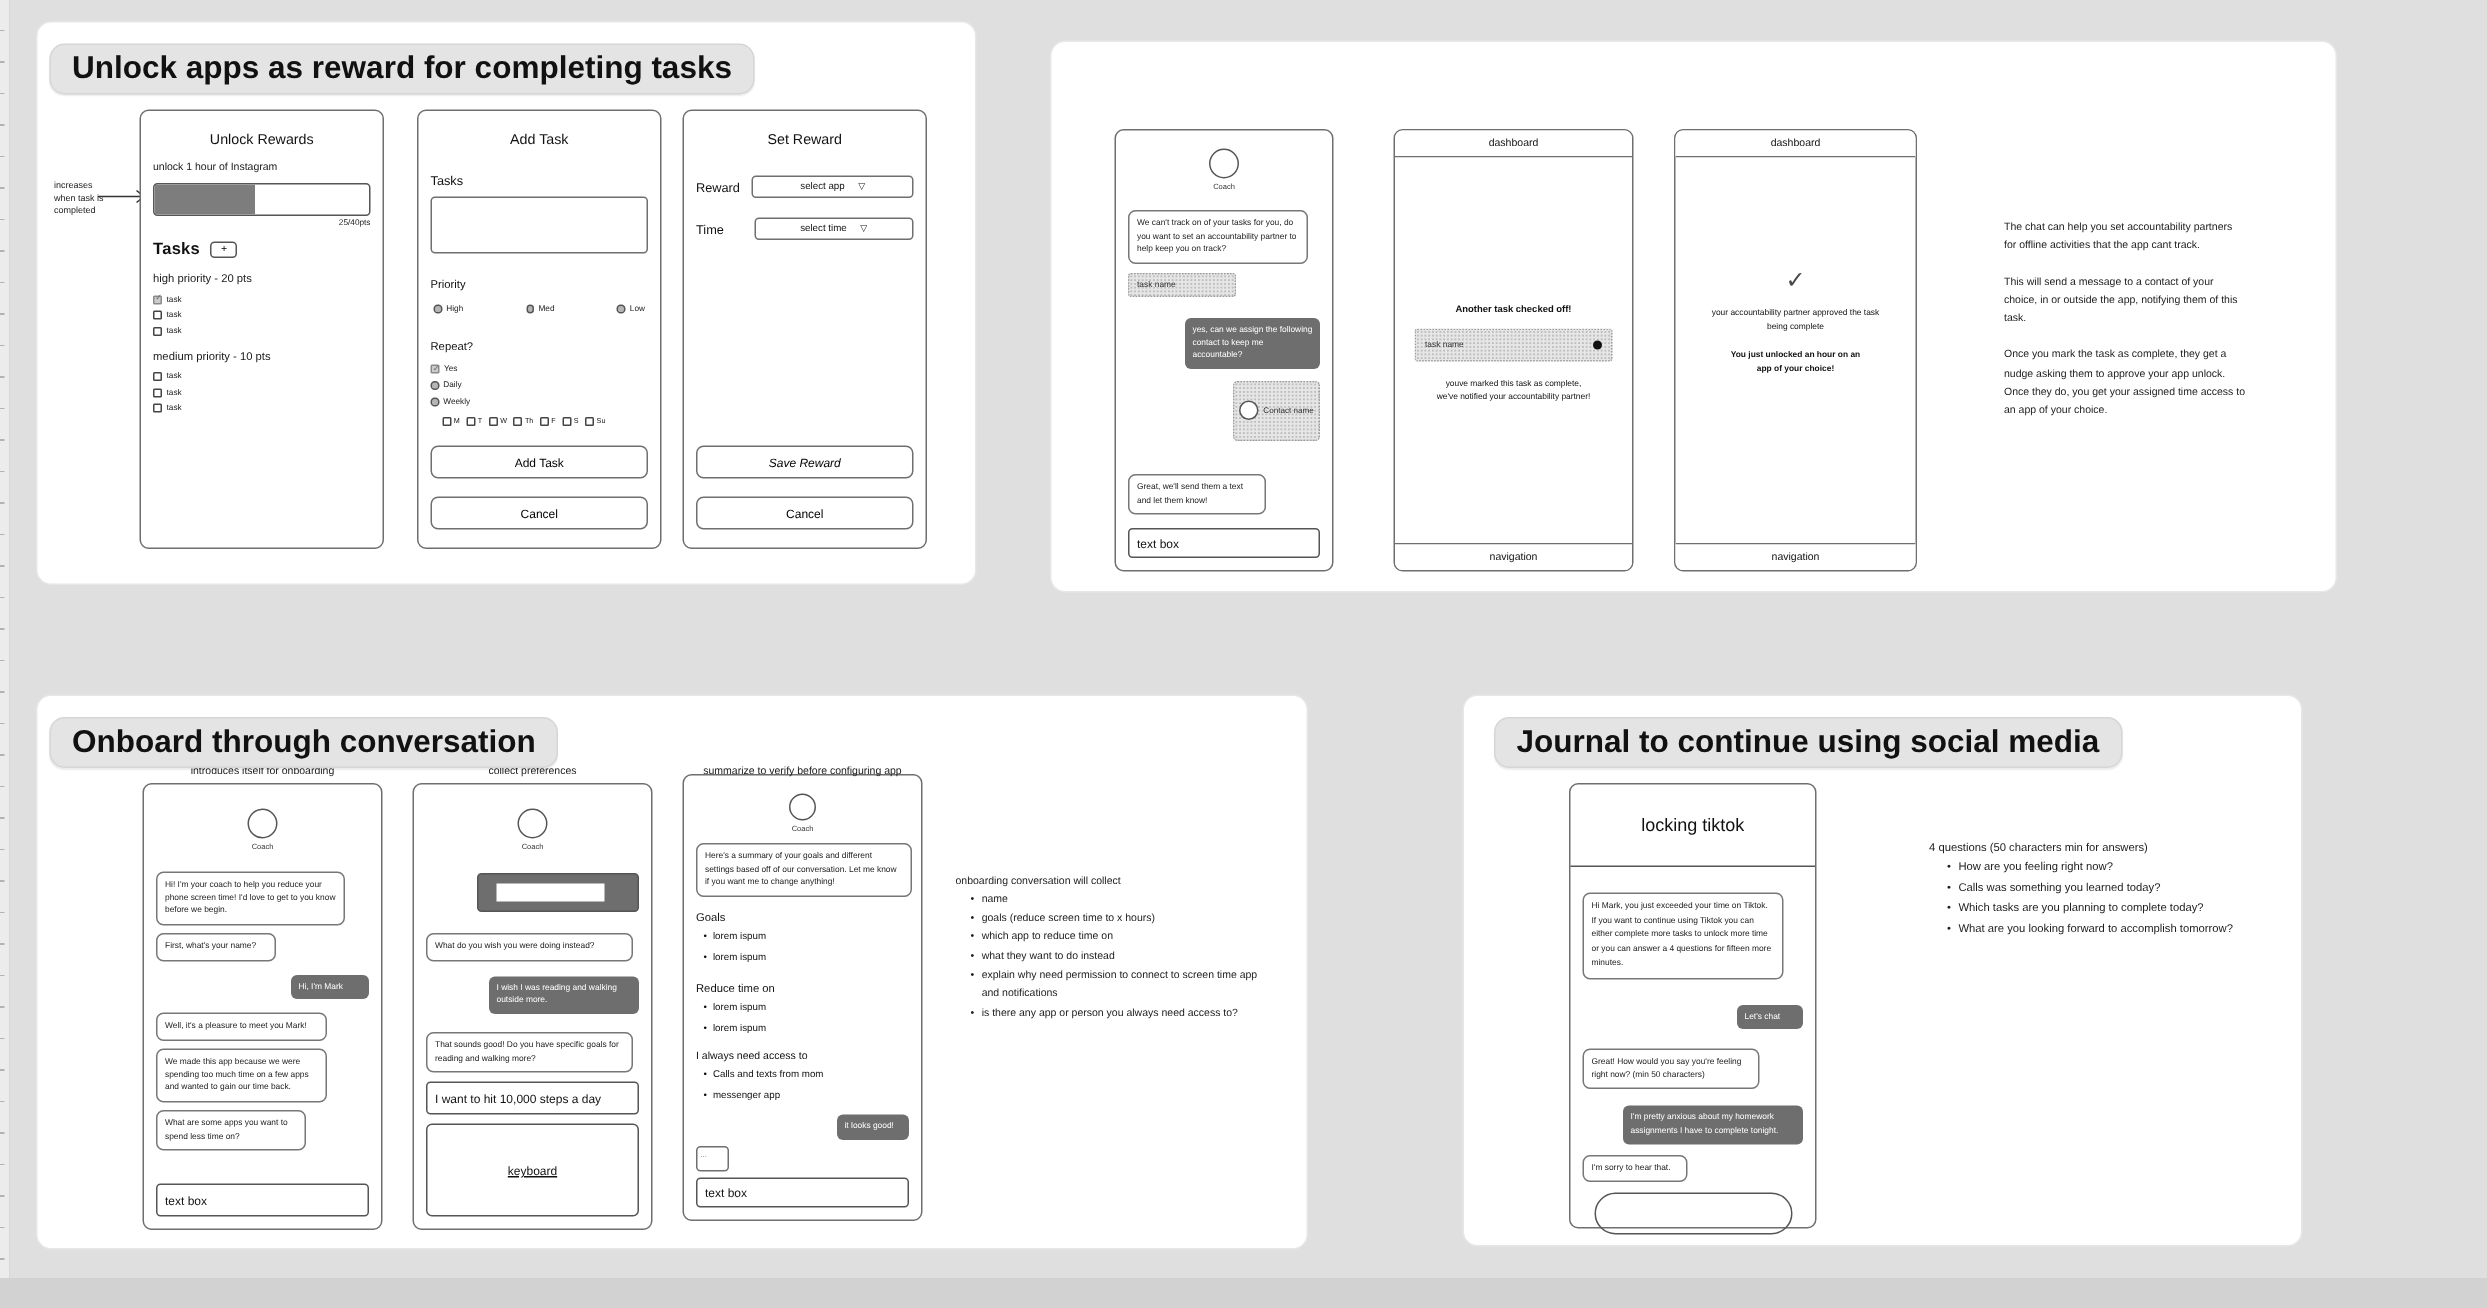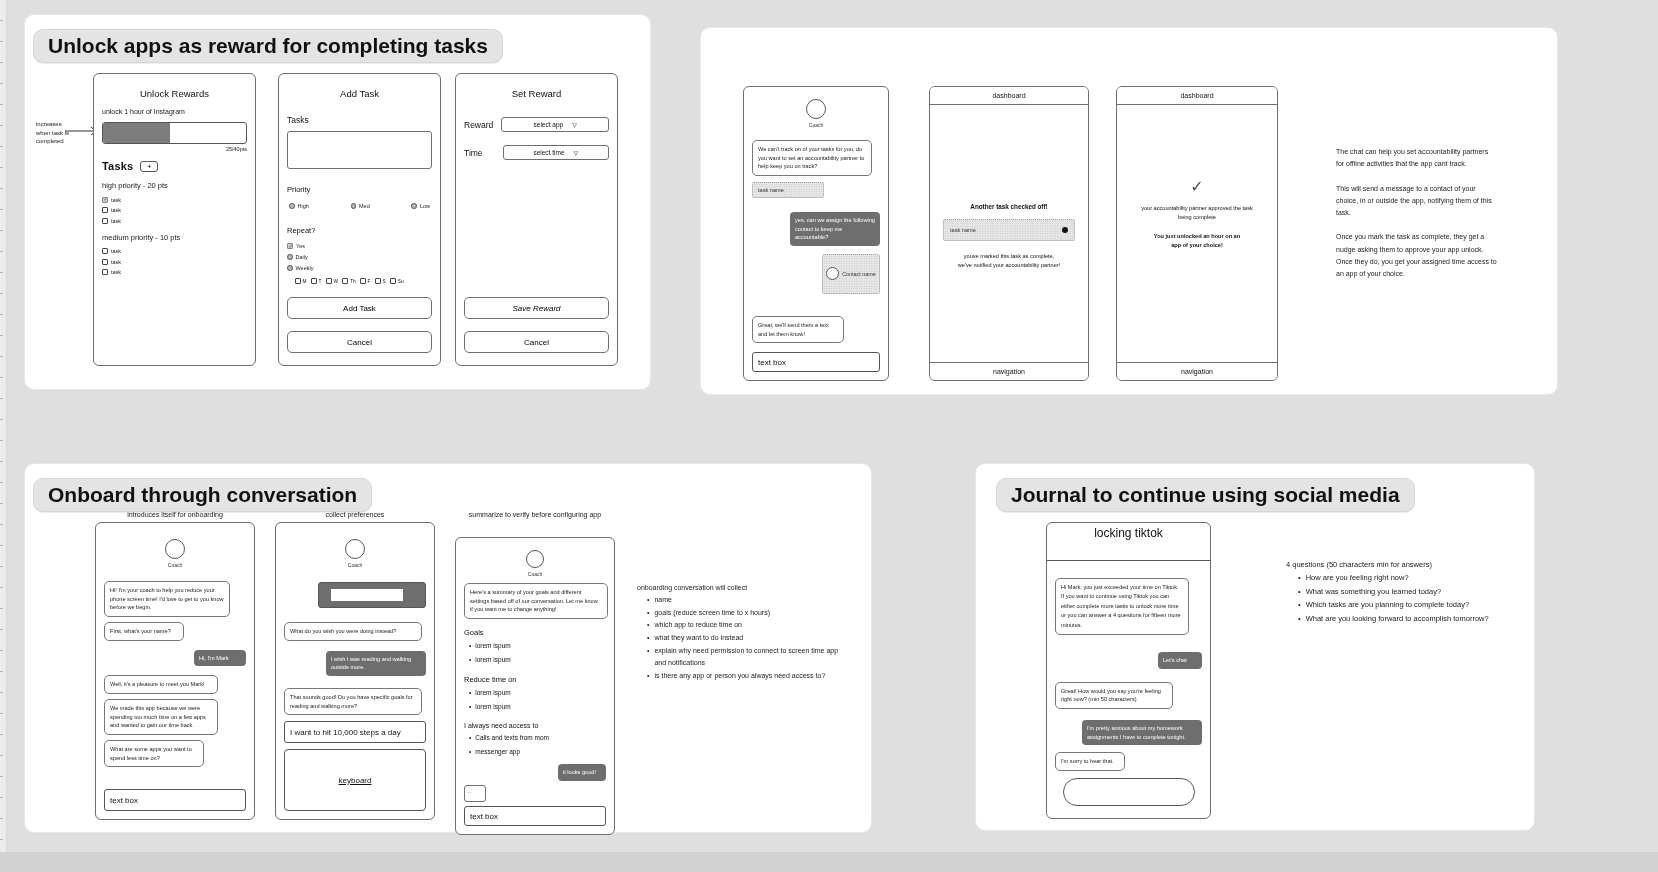--- a/index.html
+++ b/index.html
@@ -295,21 +295,21 @@
     <div class="dark-block" style="margin-top:8px;">
       <div class="white-slot"></div>
     </div>
     <div class="bubble" style="width:138px;margin-top:8px;">What do you wish you were doing instead?</div>
     <div class="bubble user" style="width:100px;margin-top:4px;">I wish I was reading and walking outside more.</div>
     <div class="bubble" style="width:138px;margin-top:6px;">That sounds good! Do you have specific goals for reading and walking more?</div>
     <div class="textbox" style="margin-top:auto;height:22px;">I want to hit 10,000 steps a day</div>
     <div class="keyboard">keyboard</div>
   </div>
 
-  <div class="frame" style="left:430px;top:73px;width:160px;height:298px;gap:4px;">
+  <div class="frame" style="left:430px;top:52px;width:160px;height:298px;gap:4px;">
     <div class="avatar-wrap" style="margin-top:4px;">
       <div class="avatar" style="width:18px;height:18px;"></div>
       <span>Coach</span>
     </div>
     <div class="bubble" style="width:144px;margin-top:2px;">Here's a summary of your goals and different settings based off of our conversation. Let me know if you want me to change anything!</div>
     <div class="sec-head" style="margin-top:5px;">Goals</div>
     <div class="li">
         <span class="dot">•</span>
         <span>lorem ispum</span>
       </div>
@@ -367,40 +367,40 @@
           <span class="dot">•</span>
           <span>is there any app or person you always need access to?</span>
         </div>
     </div>
   </div>
 </section>
 
 <section class="card" style="left:975px;top:463px;width:560px;height:368px;">
   <div class="pill" style="left:20px;top:14px;">Journal to continue using social media</div>
 
-  <div class="frame" style="left:70px;top:58px;width:165px;height:297px;gap:7px;justify-content:flex-end;">
+  <div class="frame" style="left:70px;top:58px;width:165px;height:297px;gap:7px;">
     <div class="journal-header">locking tiktok</div>
     <div class="bubble" style="width:134px;margin-top:10px;line-height:1.7;">Hi Mark, you just exceeded your time on Tiktok. If you want to continue using Tiktok you can either complete more tasks to unlock more time or you can answer a 4 questions for fifteen more minutes.</div>
     <div class="bubble user" style="width:44px;margin-top:10px;">Let's chat</div>
     <div class="bubble" style="width:118px;margin-top:6px;">Great! How would you say you're feeling right now? (min 50 characters)</div>
     <div class="bubble user" style="width:120px;margin-top:4px;">I'm pretty anxious about my homework assignments I have to complete tonight.</div>
     <div class="bubble" style="width:70px;">I'm sorry to hear that.</div>
     <div class="pill-input" style="margin-top:auto;margin-bottom:4px;"></div>
   </div>
 
   <div class="notes" style="left:310px;top:94px;width:238px;font-size:7.5px;">
     <div>4 questions (50 characters min for answers)</div>
     <div style="padding-left:12px;">
       <div class="nli">
           <span class="dot">•</span>
           <span>How are you feeling right now?</span>
         </div>
       <div class="nli">
           <span class="dot">•</span>
-          <span>What was something you learned today?</span>
+          <span>Calls was something you learned today?</span>
         </div>
       <div class="nli">
           <span class="dot">•</span>
           <span>Which tasks are you planning to complete today?</span>
         </div>
       <div class="nli">
           <span class="dot">•</span>
           <span>What are you looking forward to accomplish tomorrow?</span>
         </div>
     </div>

